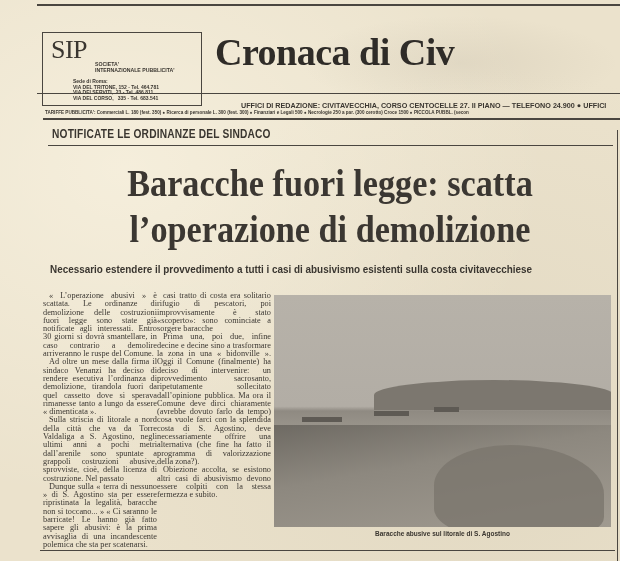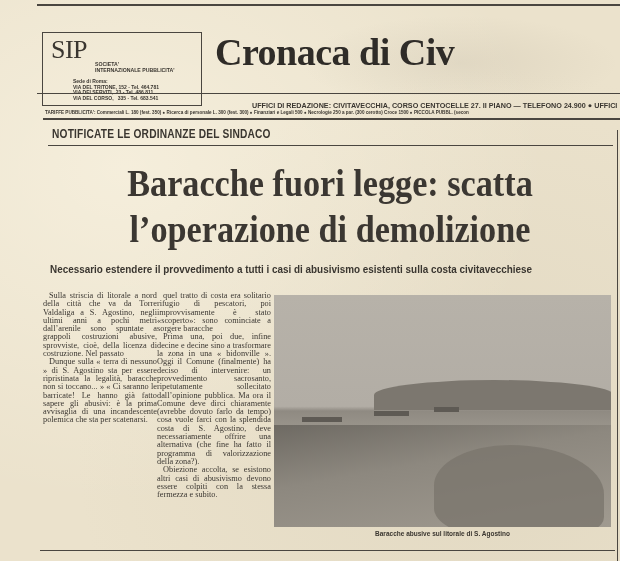--- a/index.html
+++ b/index.html
@@ -36,21 +36,21 @@
   .masthead {
     position: absolute; left: 215px; top: 22px; white-space: nowrap;
     font-family: Liberation Serif, serif; font-weight: bold; font-size: 38px;
     color: #2f2c28; letter-spacing: -0.5px; line-height: 60px;
   }
   .ghost {
     position: absolute; left: 300px; top: 15px; width: 320px; height: 80px;
     background: radial-gradient(ellipse at 50% 60%, rgba(120,110,95,0.10), rgba(0,0,0,0) 70%);
   }
   .offices {
-    position: absolute; left: 252px; top: 101px; white-space: nowrap;
+    position: absolute; left: 241px; top: 101px; white-space: nowrap;
     font-family: "Liberation Sans", sans-serif; font-size: 7.2px; font-weight: bold; color: #3a3630;
   }
   .tariffs {
     position: absolute; left: 45px; top: 110px; white-space: nowrap;
     font-family: "Liberation Sans", sans-serif; font-size: 4.6px; font-weight: bold; color: #3a3630;
   }
   .kicker {
     position: absolute; left: 52px; top: 127px; white-space: nowrap;
     font-family: "Liberation Sans", sans-serif; font-weight: bold; font-size: 12px;
     color: #3a3630; transform: scaleX(0.85); transform-origin: left top; letter-spacing: 0.2px;
@@ -133,26 +133,28 @@
   <div class="rule" style="left:617px; top:130px; width:1px; height:431px;"></div>
 
   <div class="headline">
     <div>Baracche fuori legge: scatta</div>
     <div>l’operazione di demolizione</div>
   </div>
 
   <div class="subhead">Necessario estendere il provvedimento a tutti i casi di abusivismo esistenti sulla costa civitavecchiese</div>
 
   <div class="col col1">
+    <p>« L’operazione abusivi » è scattata. Le ordinanze di demolizione delle costruzioni fuori legge sono state già notificate agli interessati. Entro 30 giorni si dovrà smantellare, in caso contrario a demolire arriveranno le ruspe del Comune.</p>
+    <p>Ad oltre un mese dalla firma il sindaco Venanzi ha deciso di rendere esecutiva l’ordinanza di demolizione, tirandola fuori da quel cassetto dove si sperava rimanesse tanto a lungo da essere « dimenticata ».</p>
     <p>Sulla striscia di litorale a nord della città che va da Torre Valdaliga a S. Agostino, negli ultimi anni a pochi metri dall’arenile sono spuntate a grappoli costruzioni abusive, sprovviste, cioè, della licenza di costruzione. Nel passato</p>
     <p>Dunque sulla « terra di nessuno » di S. Agostino sta per essere ripristinata la legalità, baracche non si toccano... » « Ci saranno le barricate! Le hanno già fatto sapere gli abusivi: è la prima avvisaglia di una incandescente polemica che sta per scatenarsi.</p>
   </div>
 
   <div class="col col2">
-    <p>quel tratto di costa era solitario rifugio di pescatori, poi improvvisamente è stato «scoperto»: sono cominciate a sorgere baracche</p>
+    <p>casi tratto di costa era solitario rifugio di pescatori, poi improvvisamente è stato «scoperto»: sono cominciate a sorgere baracche</p>
     <p>Prima una, poi due, infine decine e decine sino a trasformare la zona in una « bidonville ». Oggi il Comune (finalmente) ha deciso di intervenire: un provvedimento sacrosanto, ripetutamente sollecitato dall’opinione pubblica. Ma ora il Comune deve dirci chiaramente (avrebbe dovuto farlo da tempo) cosa vuole farci con la splendida costa di S. Agostino, deve necessariamente offrire una alternativa (che fine ha fatto il programma di valorizzazione della zona?).</p>
     <p>Obiezione accolta, se esistono altri casi di abusivismo devono essere colpiti con la stessa fermezza e subito.</p>
   </div>
 
   <div class="photo">
     <div class="hill"></div>
     <div class="shore"></div>
     <div class="mound"></div>
     <div class="boat" style="left:28px; top:122px; width:40px;"></div>
     <div class="boat" style="left:100px; top:116px; width:35px;"></div>

